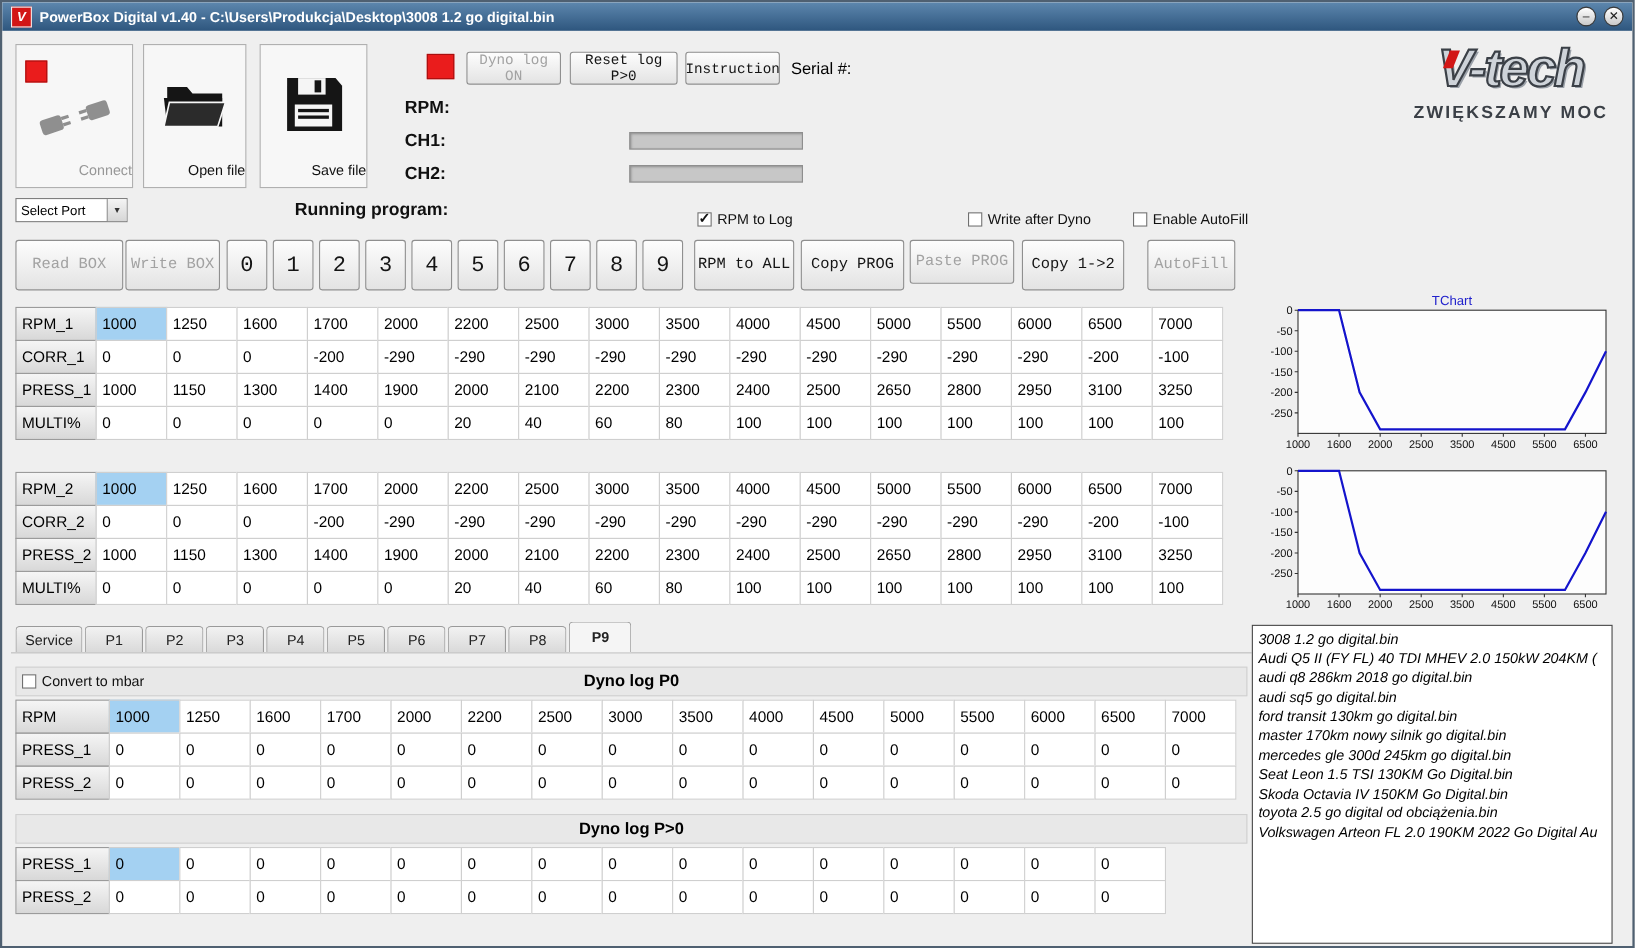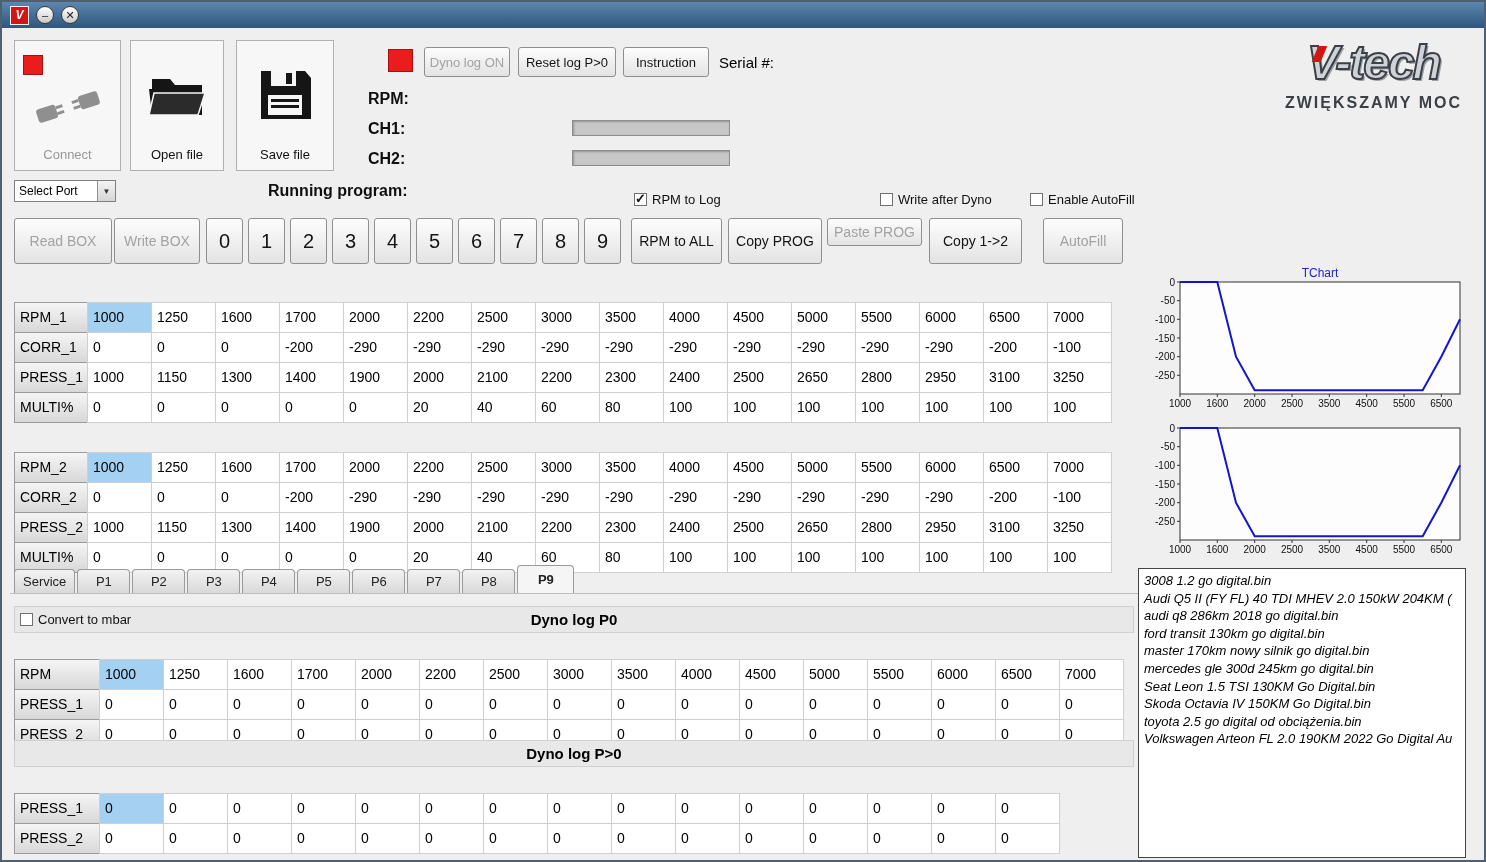--- a/index.html
+++ b/index.html
@@ -3,38 +3,38 @@
 <meta charset="utf-8">
 <style>
   html,body{margin:0;padding:0;}
   body{font-family:"Liberation Sans",sans-serif;background:#9aa0a6;}
   .window{position:relative;width:1486px;height:862px;background:#efefef;border:2px solid #4f6071;box-sizing:border-box;overflow:hidden;}
   .titlebar{position:absolute;left:0;top:0;width:100%;height:26px;background:linear-gradient(to bottom,#5d87ae,#2e567e);display:flex;align-items:center;gap:7px;padding:0 8px;box-sizing:border-box;}
   .app-icon{width:17px;height:17px;background:#d21616;border:1px solid #f0f0f0;color:#fff;font-size:12px;font-weight:bold;font-style:italic;display:flex;align-items:center;justify-content:center;flex:none;}
   .title-text{color:#fff;font-size:13px;font-weight:bold;flex:1;white-space:nowrap;overflow:hidden;}
   .win-btn{width:18px;height:18px;border-radius:50%;background:linear-gradient(#ffffff,#c9c9c9);border:1px solid #3a3a3a;color:#222;font-size:11px;line-height:16px;text-align:center;flex:none;box-sizing:border-box;}
   .panel{position:absolute;background:#f7f7f7;border:1px solid #b0b0b0;box-sizing:border-box;}
-  .panel-label{position:absolute;left:0;right:0;bottom:8px;text-align:center;font-size:13px;color:#111;}
+  .panel-label{position:absolute;left:0;right:0;bottom:8px;text-align:right;font-size:13px;color:#111;}
   .panel-label.dim{color:#979797;}
   .panel-icon{position:absolute;left:50%;transform:translateX(-50%);}
   .led{position:absolute;background:#ea1c1c;border:1px solid #a80f0f;box-sizing:border-box;}
-  .btn{position:absolute;background:linear-gradient(#fdfdfd,#e3e3e3);border:1px solid #8f8f8f;border-radius:3px;font-family:Liberation Sans, sans-serif;font-size:14px;color:#141414;display:flex;align-items:center;justify-content:center;padding:0;box-sizing:border-box;}
+  .btn{position:absolute;background:linear-gradient(#fdfdfd,#e3e3e3);border:1px solid #8f8f8f;border-radius:3px;font-family:Liberation Mono, monospace;font-size:14px;color:#141414;display:flex;align-items:center;justify-content:center;padding:0;box-sizing:border-box;}
   .btn.dim{color:#a2a2a2;}
   .digits{position:absolute;display:flex;gap:5px;}
   .digits .btn{position:static;width:37px;height:46px;font-size:20px;}
   .io-label{position:absolute;font-size:16px;font-weight:bold;color:#101010;}
   .plain-label{position:absolute;font-size:15px;color:#000;}
   .progress{position:absolute;width:158px;height:16px;background:#c7c7c7;border:1px solid #8e8e8e;box-shadow:inset 1px 1px 2px rgba(0,0,0,.25);box-sizing:border-box;}
   .check{position:absolute;display:flex;align-items:center;gap:5px;font-size:13px;color:#111;z-index:3;}
   .cbox{width:13px;height:13px;background:#fff;border:1px solid #707070;position:relative;flex:none;box-sizing:border-box;}
   .cbox.checked::after{content:"✓";position:absolute;left:0;top:-3px;font-size:13px;font-weight:bold;color:#111;}
   .combo{position:absolute;background:#fff;border:1px solid #7f7f7f;display:flex;align-items:center;font-size:12px;box-sizing:border-box;}
   .combo-text{flex:1;padding-left:4px;color:#000;}
   .combo-arrow{width:17px;align-self:stretch;background:linear-gradient(#f4f4f4,#d6d6d6);border-left:1px solid #8f8f8f;display:flex;align-items:center;justify-content:center;font-size:8px;color:#333;}
-  .table{position:absolute;margin-top:23px;}
+  .table{position:absolute;}
   .trow{display:flex;}
   .cell{height:31px;line-height:29px;font-size:14px;padding-left:5px;margin-right:-1px;margin-bottom:-1px;box-sizing:border-box;flex:none;}
   .cell.hdr{background:linear-gradient(#f5f5f5,#d8d8d8);border:1px solid #9b9b9b;color:#000;}
   .cell.val{background:#fff;border:1px solid #cfcfcf;color:#000;}
   .cell.val.sel{background:#a4d1f2;}
   .tabbar{position:absolute;display:flex;align-items:flex-end;height:28px;}
   .tab{height:24px;line-height:24px;min-width:53px;text-align:center;padding:0 8px;font-size:13px;color:#222;background:linear-gradient(#f2f2f2,#d9d9d9);border:1px solid #9a9a9a;border-bottom:none;border-radius:4px 4px 0 0;margin-right:2px;box-sizing:border-box;}
   .tab.active{height:28px;line-height:28px;background:#f5f5f5;font-weight:bold;position:relative;z-index:2;min-width:57px;}
   .hline{position:absolute;border-top:1px solid #bdbdbd;}
   .strip{position:absolute;background:#e8e8e8;border:1px solid #d0d0d0;box-sizing:border-box;}
@@ -47,20 +47,21 @@
   .logo-red{position:absolute;left:30px;top:8px;width:9px;height:16px;background:#d21616;transform:skewX(-22deg);}
   .brand-tagline{font-size:16px;font-weight:bold;color:#3b4047;letter-spacing:2px;margin-top:6px;}
 </style>
 </head>
 <body>
 
 <div class="window">
 
   <div class="titlebar">
     <div class="app-icon">V</div>
+    <div class="title-text">PowerBox Digital v1.40 - C:\Users\Produkcja\Desktop\3008 1.2 go digital.bin</div>
     <div class="win-btn">–</div>
     <div class="win-btn">✕</div>
   </div>
 
   <div class="panel" style="left:12px;top:38px;width:107px;height:131px;">
     <div class="led" style="left:8px;top:14px;width:20px;height:20px;"></div>
     <svg class="panel-icon" style="top:42px;" width="72" height="48" viewBox="0 0 72 48">
       <g fill="#8f8f8f" transform="rotate(-18 36 24)">
         <rect x="4" y="17" width="20" height="14" rx="3"></rect>
         <rect x="24" y="19.5" width="7" height="3"></rect>
@@ -135,21 +136,21 @@
       <button class="btn digit">3</button>
       <button class="btn digit">4</button>
       <button class="btn digit">5</button>
       <button class="btn digit">6</button>
       <button class="btn digit">7</button>
       <button class="btn digit">8</button>
       <button class="btn digit">9</button>
     </div>
   <button class="btn" style="left:629px;top:216px;width:91px;height:46px;">RPM to ALL</button>
   <button class="btn" style="left:726px;top:216px;width:94px;height:46px;">Copy PROG</button>
-  <button class="btn dim" style="left:825px;top:216px;width:95px;height:28px;">Paste PROG</button>
+  <button class="btn dim" style="left:825px;top:216px;width:95px;height:40px;">Paste PROG</button>
   <button class="btn" style="left:927px;top:216px;width:93px;height:46px;">Copy 1-&gt;2</button>
   <button class="btn dim" style="left:1041px;top:216px;width:80px;height:46px;">AutoFill</button>
 
   <div class="table" id="table1" style="left:12px;top:277px;">
       <div class="trow">
         <div class="cell hdr" style="width: 74px;">RPM_1</div>
         <div class="cell val sel" style="width: 65px;">1000</div>
         <div class="cell val" style="width: 65px;">1250</div>
         <div class="cell val" style="width: 65px;">1600</div>
         <div class="cell val" style="width: 65px;">1700</div>
@@ -497,20 +498,21 @@
         <text x="256.0" y="131" text-anchor="middle" font-size="10" fill="#111">5500</text>
         <line x1="293.3" y1="118" x2="293.3" y2="121" stroke="#333"></line>
         <text x="293.3" y="131" text-anchor="middle" font-size="10" fill="#111">6500</text>
         <polyline points="32.0,6.0 50.7,6.0 69.3,6.0 88.0,80.7 106.7,114.3 125.3,114.3 144.0,114.3 162.7,114.3 181.3,114.3 200.0,114.3 218.7,114.3 237.3,114.3 256.0,114.3 274.7,114.3 293.3,80.7 312.0,43.3" fill="none" stroke="#1414cc" stroke-width="2"></polyline>
       </svg></div>
 
   <div class="filelist" id="file-list" style="left:1136px;top:566px;width:328px;height:290px;">
       <div class="file-item">3008 1.2 go digital.bin</div>
       <div class="file-item">Audi Q5 II (FY FL) 40 TDI MHEV 2.0 150kW 204KM (</div>
       <div class="file-item">audi q8 286km 2018 go digital.bin</div>
+      <div class="file-item">audi sq5 go digital.bin</div>
       <div class="file-item">ford transit 130km go digital.bin</div>
       <div class="file-item">master 170km nowy silnik go digital.bin</div>
       <div class="file-item">mercedes gle 300d 245km go digital.bin</div>
       <div class="file-item">Seat Leon 1.5 TSI 130KM Go Digital.bin</div>
       <div class="file-item">Skoda Octavia IV 150KM Go Digital.bin</div>
       <div class="file-item">toyota 2.5 go digital od obciążenia.bin</div>
       <div class="file-item">Volkswagen Arteon FL 2.0 190KM 2022 Go Digital Au</div>
     </div>
 
 </div>

